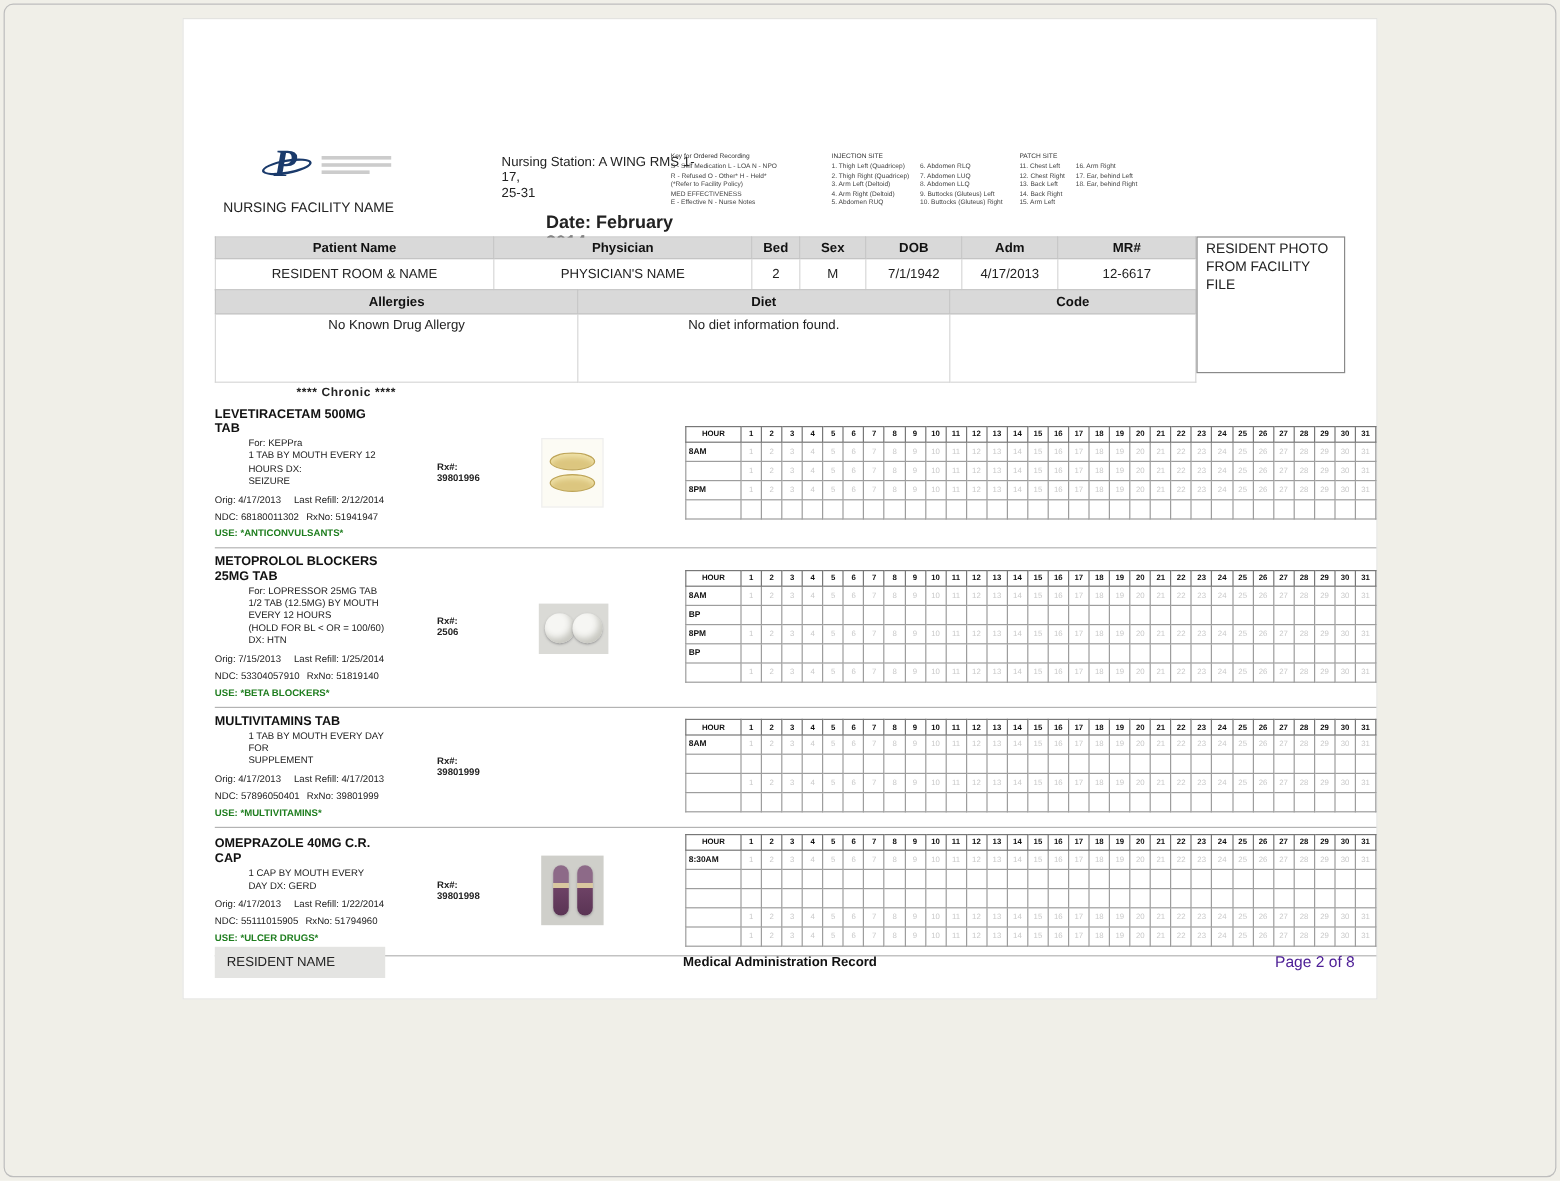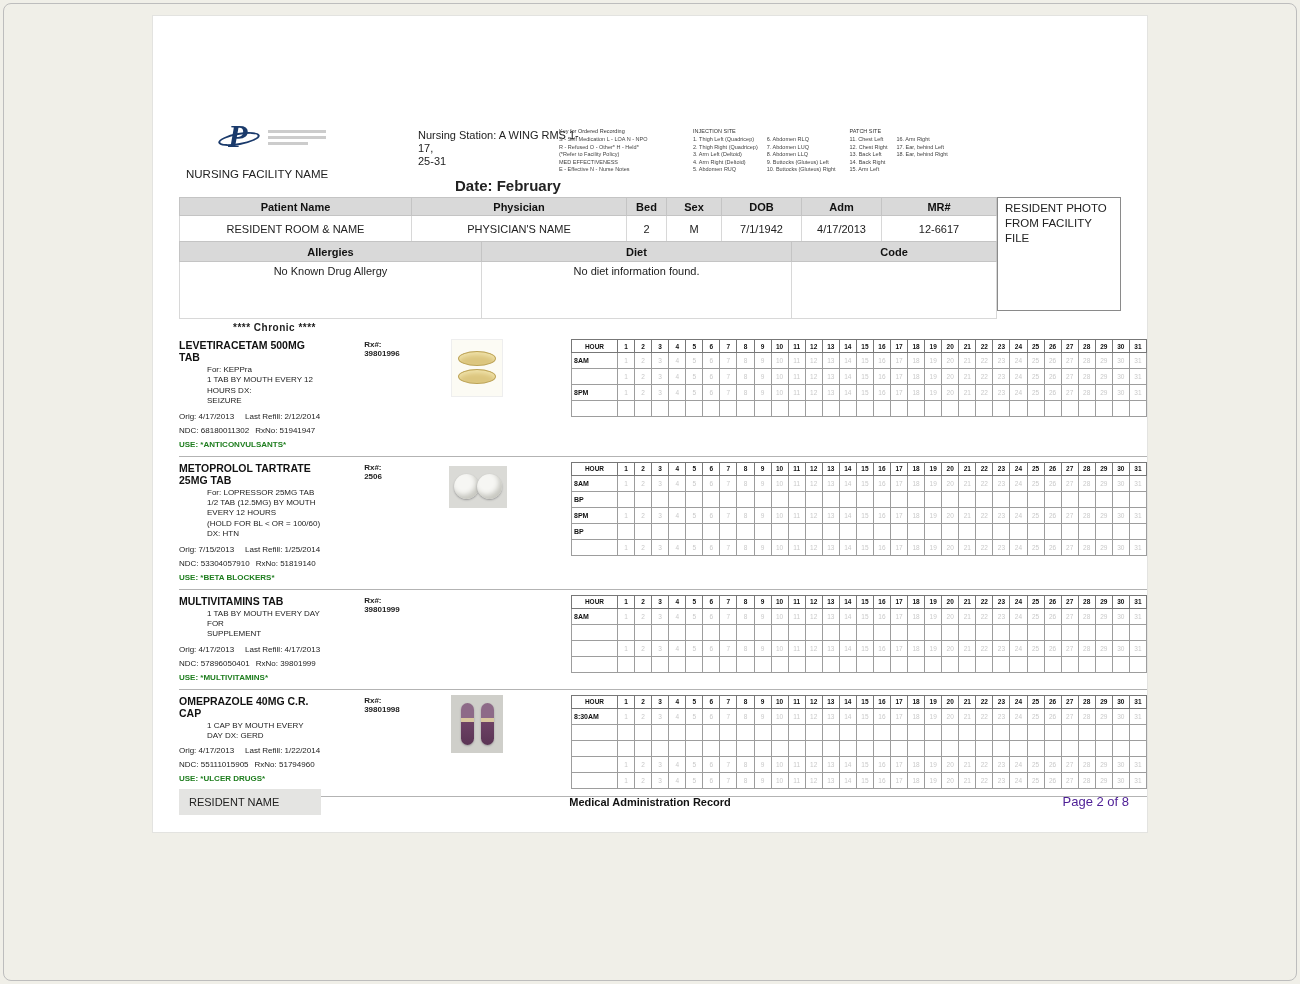--- a/index.html
+++ b/index.html
@@ -55,23 +55,23 @@
   table.pt-b th { height: 20px; }
   table.pt-b td { height: 57px; vertical-align: top; padding: 3px 5px; }
   td.al { text-align: left; }
   .photo-box {
     position: absolute; left: 844px; top: 181px; width: 124px; height: 114px;
     background: #fff; border: 1px solid #8a8a8a; padding: 3px 7px;
     font-size: 11.5px; line-height: 1.3; color: #222;
   }
 
   
-  .section-label { position: absolute; left: 80px; top: 306px; font-size: 10px; font-weight: bold; letter-spacing: 0.5px; }
+  .section-label { position: absolute; left: 94px; top: 306px; font-size: 10px; font-weight: bold; letter-spacing: 0.5px; }
   #med-list { position: absolute; left: 26px; top: 318px; width: 968px; }
-  .med-block { display: flex; align-items: flex-start; padding: 5px 0 7px; border-bottom: 1px solid #b3b3b3; gap: 40px; }
+  .med-block { display: flex; align-items: center; padding: 5px 0 7px; border-bottom: 1px solid #b3b3b3; gap: 40px; }
   .med-info { width: 182px; padding-right: 4px; }
   .med-name { font-size: 10.5px; font-weight: bold; margin-bottom: 2px; color: #111; }
   .med-detail { font-size: 8px; line-height: 1.3; margin-left: 28px; }
   .med-line { font-size: 8px; margin-top: 5px; white-space: nowrap; }
   .med-line .c1 { display: inline-block; min-width: 60px; margin-right: 6px; }
   .med-use { font-size: 8px; font-weight: bold; color: var(--use-green, #1e7d1e); margin-top: 5px; }
   .med-rx { width: 74px; font-size: 8px; font-weight: bold; padding-top: 1px; }
   .pill-slot { width: 134px; }
   .pill-photo.oval-yellow { width: 52px; height: 58px; background: #fcfbf4; border: 1px solid #eee; padding-top: 8px; margin-left: 2px; }
   .pill-oval { width: 38px; height: 15px; background: #dcc higher; }
@@ -458,21 +458,21 @@
                 <td></td>
                 <td></td>
                 <td></td>
               </tr>
             </tbody>
           </table>
         </div>
       </div>
       <div class="med-block">
         <div class="med-info">
-          <div class="med-name">METOPROLOL TARTRATE 25MG TAB</div>
+          <div class="med-name">METOPROLOL BLOCKERS 25MG TAB</div>
           <div class="med-detail">For: LOPRESSOR 25MG TAB</div>
           <div class="med-detail">1/2 TAB (12.5MG) BY MOUTH EVERY 12 HOURS</div>
           <div class="med-detail">(HOLD FOR BL &lt; OR = 100/60)  DX: HTN</div>
           <div class="med-line"><span class="c1">Orig: 7/15/2013</span><span class="c2">Last Refill: 1/25/2014</span></div>
           <div class="med-line"><span class="c1">NDC: 53304057910</span><span class="c2">RxNo: 51819140</span></div>
           <div class="med-use">USE: *BETA BLOCKERS*</div>
         </div>
         <div class="med-rx">
           <div class="rx-l">Rx#:</div>
           <div class="rx-n">2506</div>

